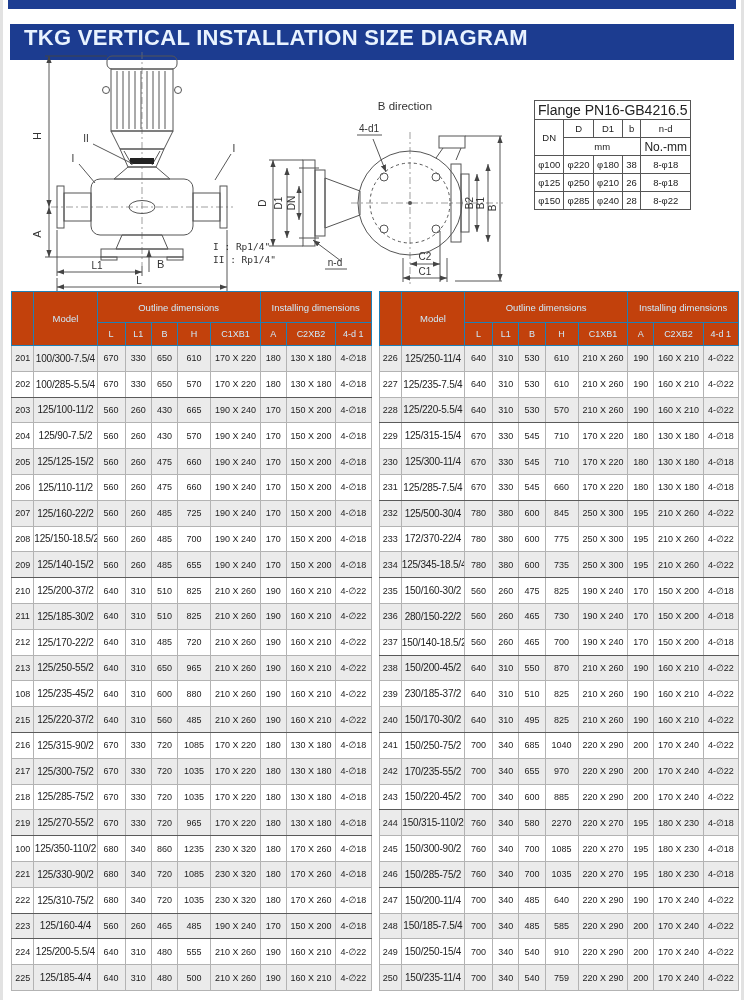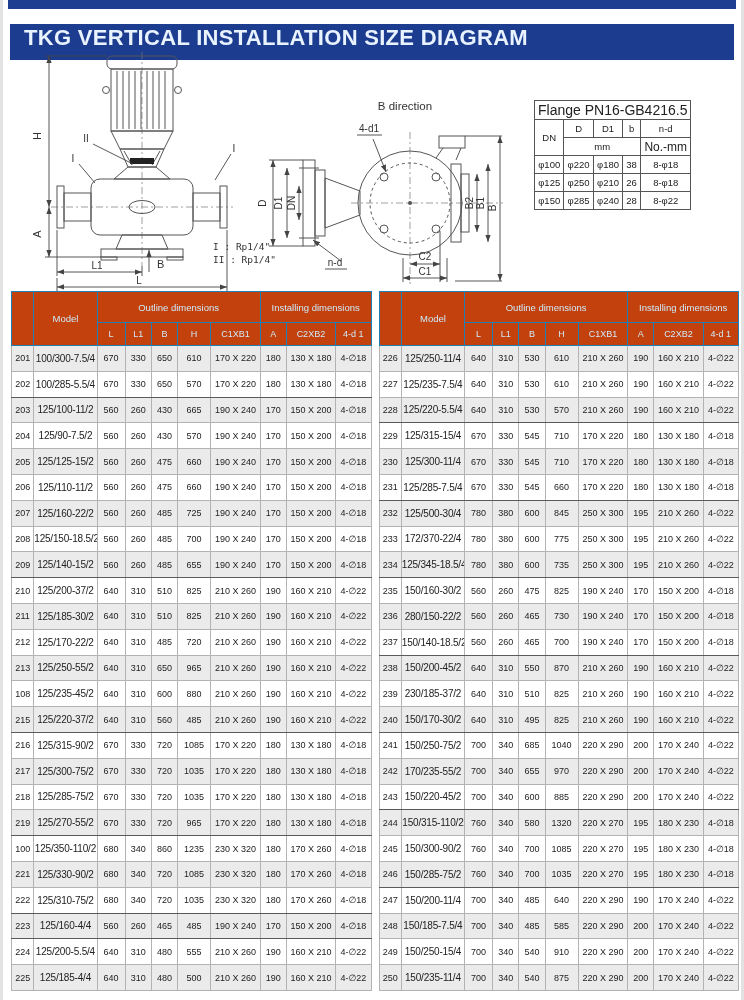--- a/index.html
+++ b/index.html
@@ -812,21 +812,21 @@
             <td>200</td>
             <td>170 X 240</td>
             <td>4-∅22</td>
           </tr>
           <tr>
             <td>244</td>
             <td>150/315-110/2</td>
             <td>760</td>
             <td>340</td>
             <td>580</td>
-            <td>1320</td>
+            <td>2270</td>
             <td>220 X 270</td>
             <td>195</td>
             <td>180 X 230</td>
             <td>4-∅18</td>
           </tr>
           <tr>
             <td>245</td>
             <td>150/300-90/2</td>
             <td>760</td>
             <td>340</td>
@@ -884,21 +884,21 @@
             <td>200</td>
             <td>170 X 240</td>
             <td>4-∅22</td>
           </tr>
           <tr>
             <td>250</td>
             <td>150/235-11/4</td>
             <td>700</td>
             <td>340</td>
             <td>540</td>
-            <td>875</td>
+            <td>759</td>
             <td>220 X 290</td>
             <td>200</td>
             <td>170 X 240</td>
             <td>4-∅22</td>
           </tr>
         </tbody>
     </table>
   </div>
 </div>
 

